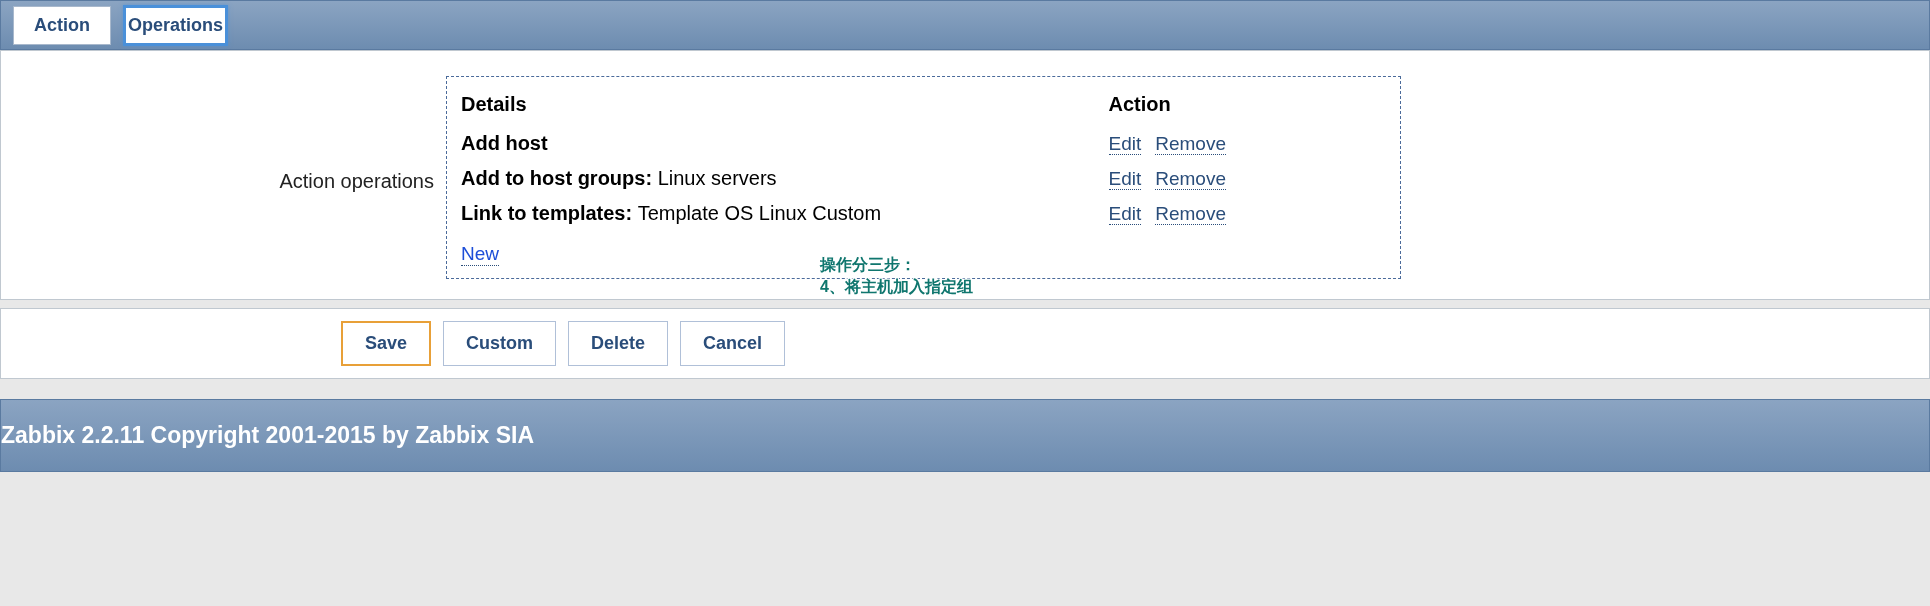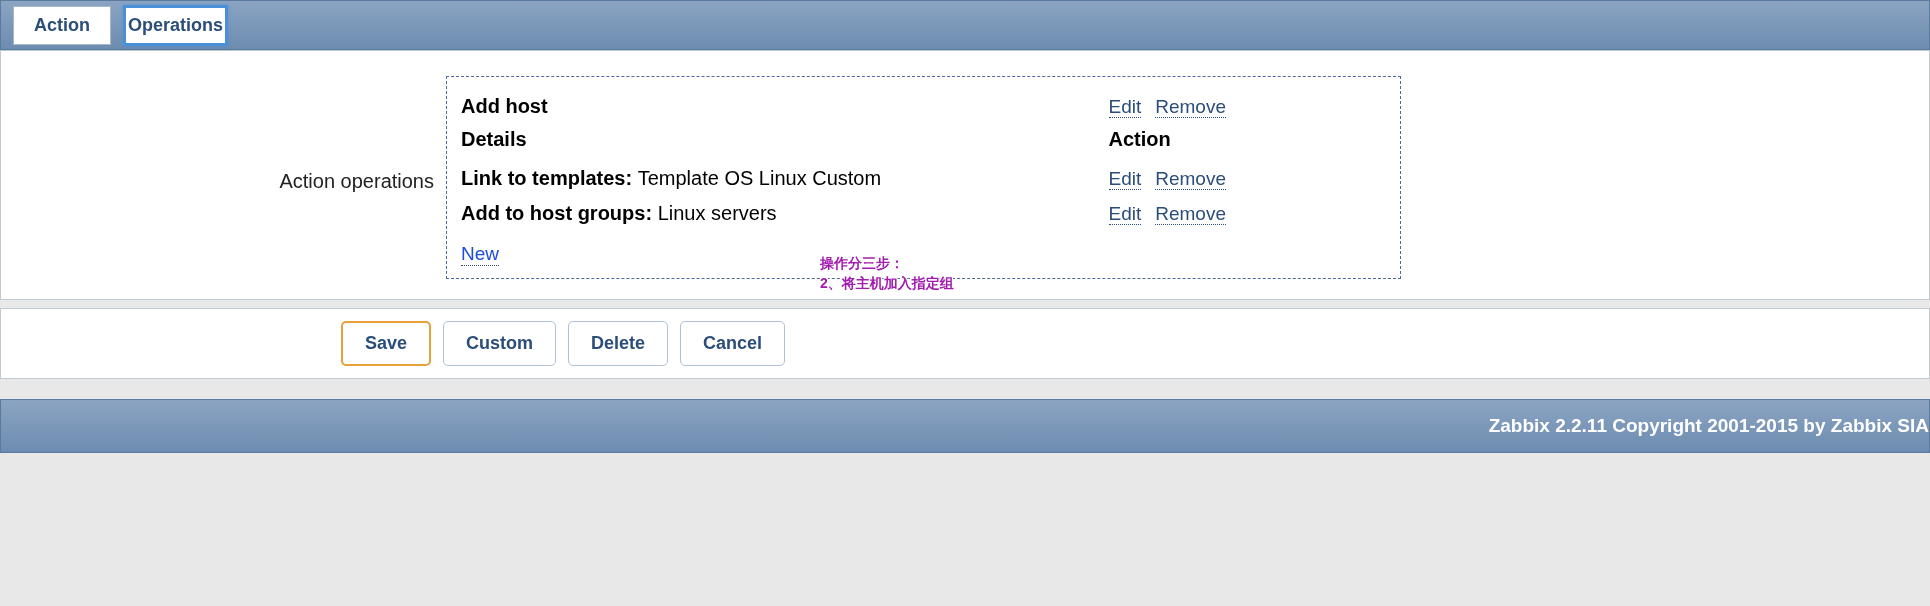--- a/index.html
+++ b/index.html
@@ -102,72 +102,72 @@
 .button-spacer { width: 325px; }
 .btn {
   background: #fff;
   border: 1px solid #b0c0d8;
   padding: 10px 22px;
   margin-right: 12px;
   font-weight: bold;
   color: #2a4d7a;
   cursor: pointer;
   font-size: 18px;
-  border-radius: 5px;
+  border-radius: 0;
 }
 .btn.primary { border: 2px solid #e8a038; }
 .footer {
   background: linear-gradient(to bottom, #8ba4c2 0%, #6d8cb0 100%);
   color: #fff;
-  text-align: right;
-  padding: 15px 0;
+  text-align: left;
+  padding: 22px 0;
   font-weight: bold;
-  font-size: 19px;
+  font-size: 23px;
   border: 1px solid #5a7aa0;
 }
 .annotation {
   position: absolute;
   left: 820px;
   top: 254px;
-  color: #a21caf;
+  color: #0f766e;
   font-weight: bold;
-  font-size: 14px;
+  font-size: 16px;
   text-shadow: 1px 1px 0 #fff, -1px -1px 0 #fff, 1px -1px 0 #fff, -1px 1px 0 #fff;
   line-height: 1.4;
   pointer-events: none;
 }
 </style>
 </head>
 <body>
 
 <div class="tab-bar">
   <div class="tab">Action</div>
   <div class="tab active">Operations</div>
 </div>
 
 <div class="content-panel">
   <div class="form-row">
     <div class="form-label">Action operations</div>
     <div class="details-box">
       <table class="details-table">
         <tbody>
             <tr>
+          <th class="details-col">Details</th>
+          <th class="action-col">Action</th>
+        </tr>
+        <tr>
           <td><span class="op-label">Add host</span><span class="op-value"></span></td>
           <td><a class="link-action">Edit</a><a class="link-action">Remove</a></td>
         </tr>
         <tr>
-          <th class="details-col">Details</th>
-          <th class="action-col">Action</th>
+          <td><span class="op-label">Add to host groups: </span><span class="op-value">Linux servers</span></td>
+          <td><a class="link-action">Edit</a><a class="link-action">Remove</a></td>
         </tr>
         <tr>
           <td><span class="op-label">Link to templates: </span><span class="op-value">Template OS Linux Custom</span></td>
-          <td><a class="link-action">Edit</a><a class="link-action">Remove</a></td>
-        </tr>
-        <tr>
-          <td><span class="op-label">Add to host groups: </span><span class="op-value">Linux servers</span></td>
           <td><a class="link-action">Edit</a><a class="link-action">Remove</a></td>
         </tr>
       </tbody>
         </table>
       <a class="new-link">New</a>
     </div>
   </div>
 </div>
 
 <div class="button-bar">
@@ -175,14 +175,14 @@
   <button class="btn primary">Save</button>
   <button class="btn">Custom</button>
   <button class="btn">Delete</button>
   <button class="btn">Cancel</button>
 </div>
 
 <div class="footer">Zabbix 2.2.11 Copyright 2001-2015 by Zabbix SIA</div>
 
 <div class="annotation">
   <div>操作分三步：</div>
-  <div>2、将主机加入指定组</div>
+  <div>4、将主机加入指定组</div>
 </div>
 
 </body></html>

